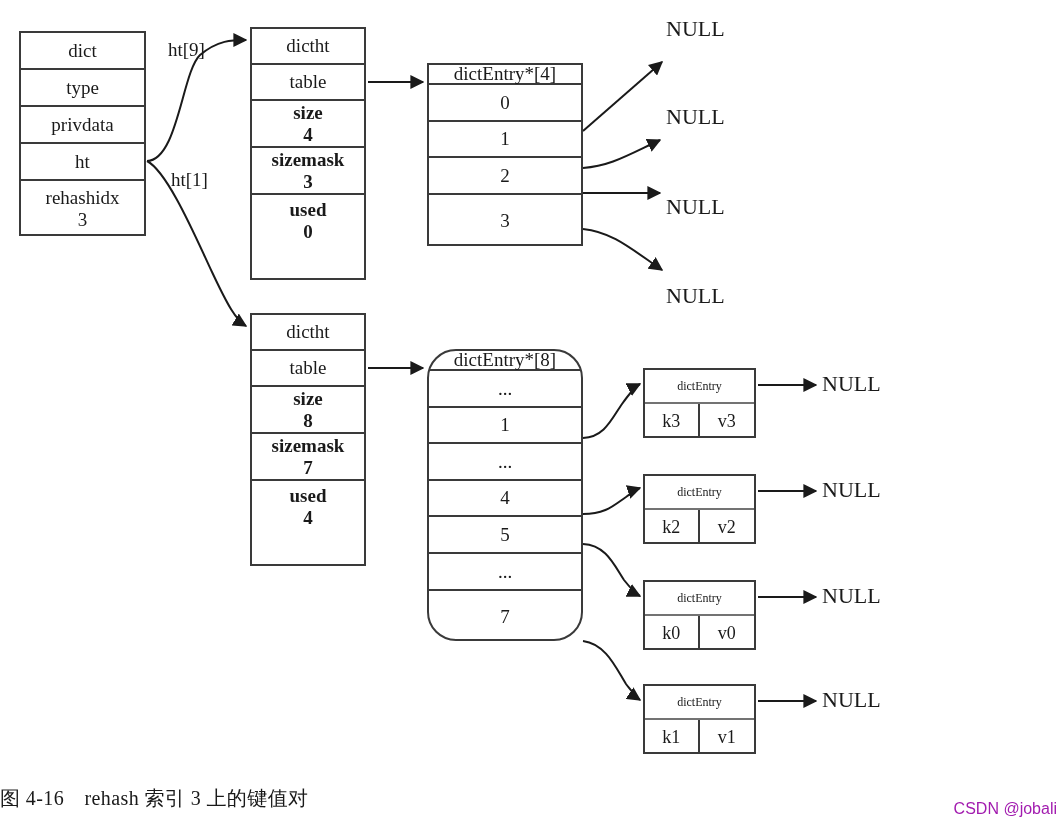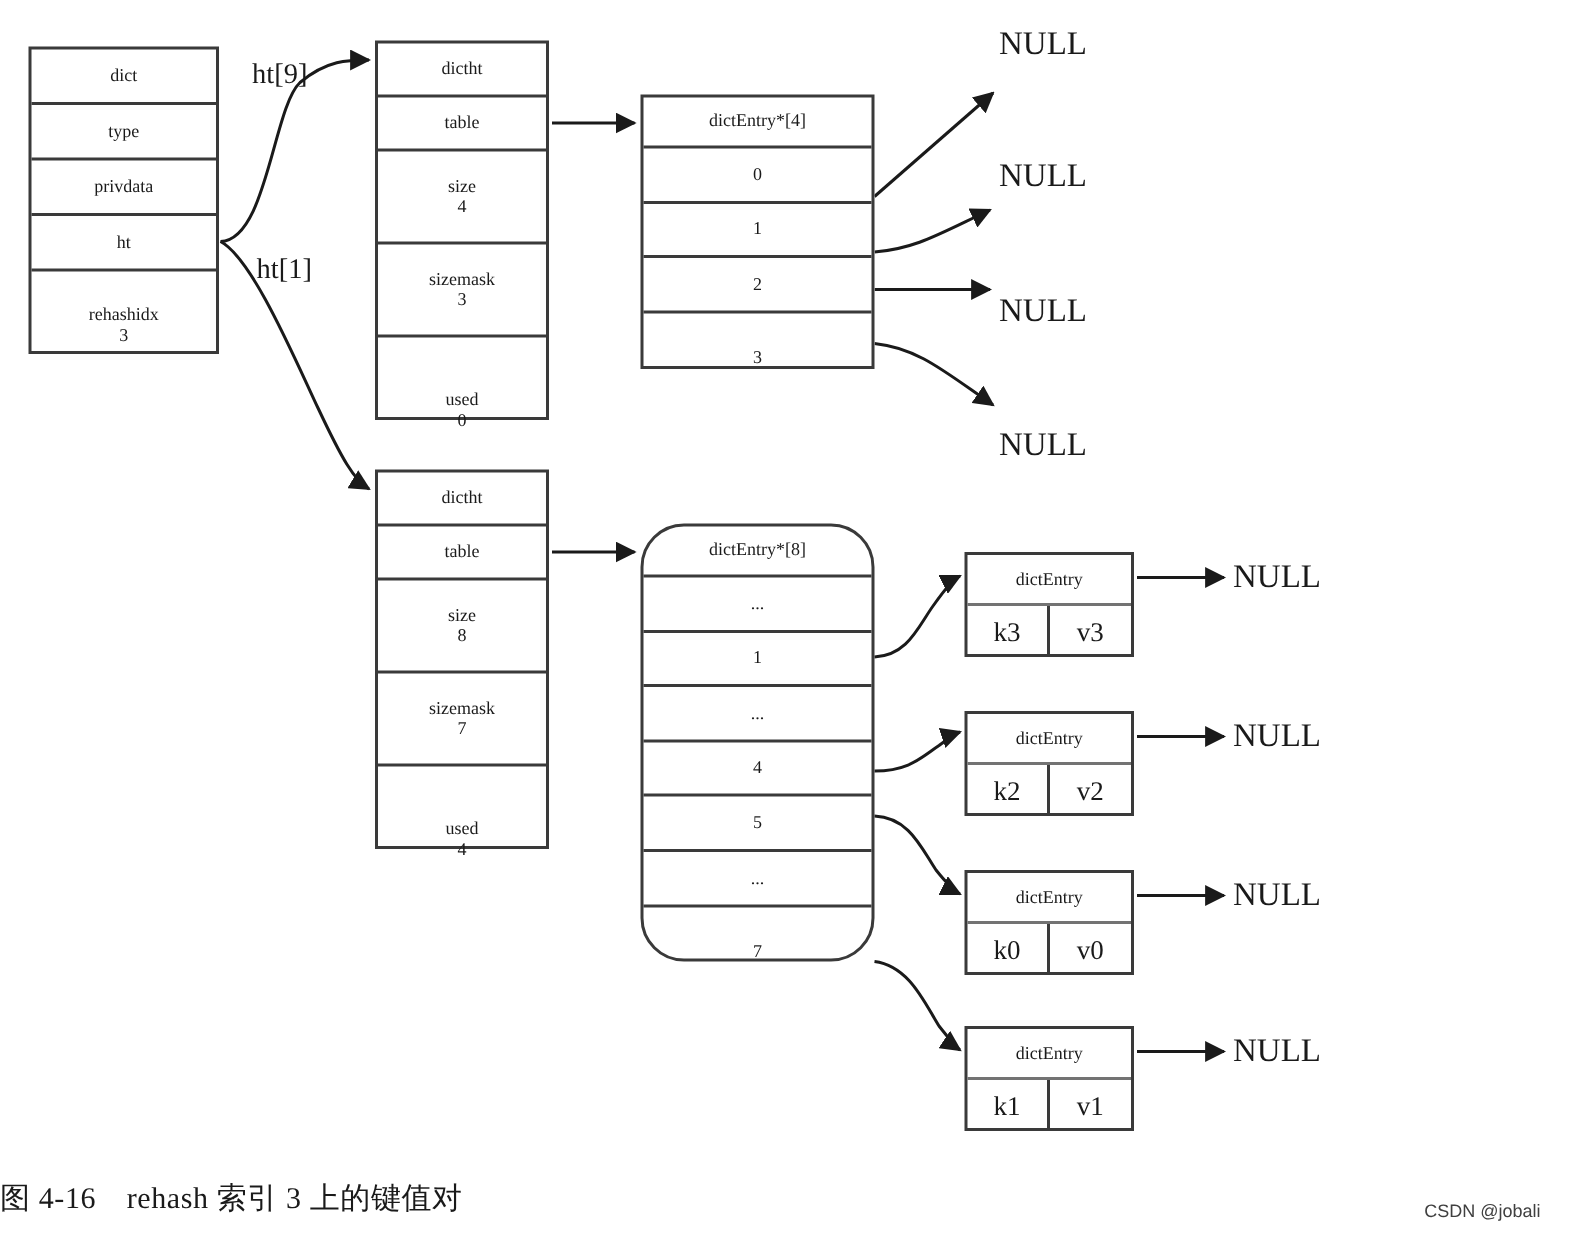--- a/index.html
+++ b/index.html
@@ -29,32 +29,32 @@
   }
   .row {
     box-sizing: border-box;
     border-bottom: 2px solid #3a3a3a;
     display: flex;
     align-items: center;
     justify-content: center;
     text-align: center;
     line-height: 1.12;
     white-space: pre-line;
-    font-size: 12px;
+    font-size: 19px;
   }
   .row:last-child { border-bottom: none; align-items: flex-end; }
 
   .dict-box .row { height: 37px; }
   .dict-box .row.tall { height: 49px; }
 
   .dictht-box .row { height: 36px; }
-  .dictht-box .row.tall { height: 62px; }
+  .dictht-box .row.tall { height: 47px; font-weight: bold; }
 
   .tbl-box .row { height: 36.6px; }
-  .tbl-box .row.hdr { height: 34px; text-align: right; }
+  .tbl-box .row.hdr { height: 20px; text-align: right; }
 
   .entry-box { }
   .entry-box .ehdr {
     box-sizing: border-box;
     height: 34px;
     border-bottom: 2px solid #737373;
     display: flex; align-items: center; justify-content: center;
     font-size: 12px;
   }
   .entry-box .ekv {
@@ -83,24 +83,24 @@
     position: absolute;
     left: 0;
     top: 785px;
     width: 1056px;
     text-align: left;
     font-size: 20px;
     letter-spacing: 0.4px;
   }
   .watermark {
     position: absolute;
-    right: 32px;
+    right: 2px;
     top: 800px;
-    font-size: 12px;
-    color: #404040;
+    font-size: 16px;
+    color: #a21caf;
     font-family: "Liberation Sans", sans-serif;
   }
 </style>
 </head>
 <body>
 
 <svg id="canvas" viewBox="0 0 1059 830" xmlns="http://www.w3.org/2000/svg">
   <defs>
     <marker id="arrow" viewBox="0 0 10 10" refX="9" refY="5" markerWidth="7" markerHeight="7" orient="auto-start-reverse">
       <path d="M 0 0 L 10 5 L 0 10 z" fill="#1a1a1a"></path>

